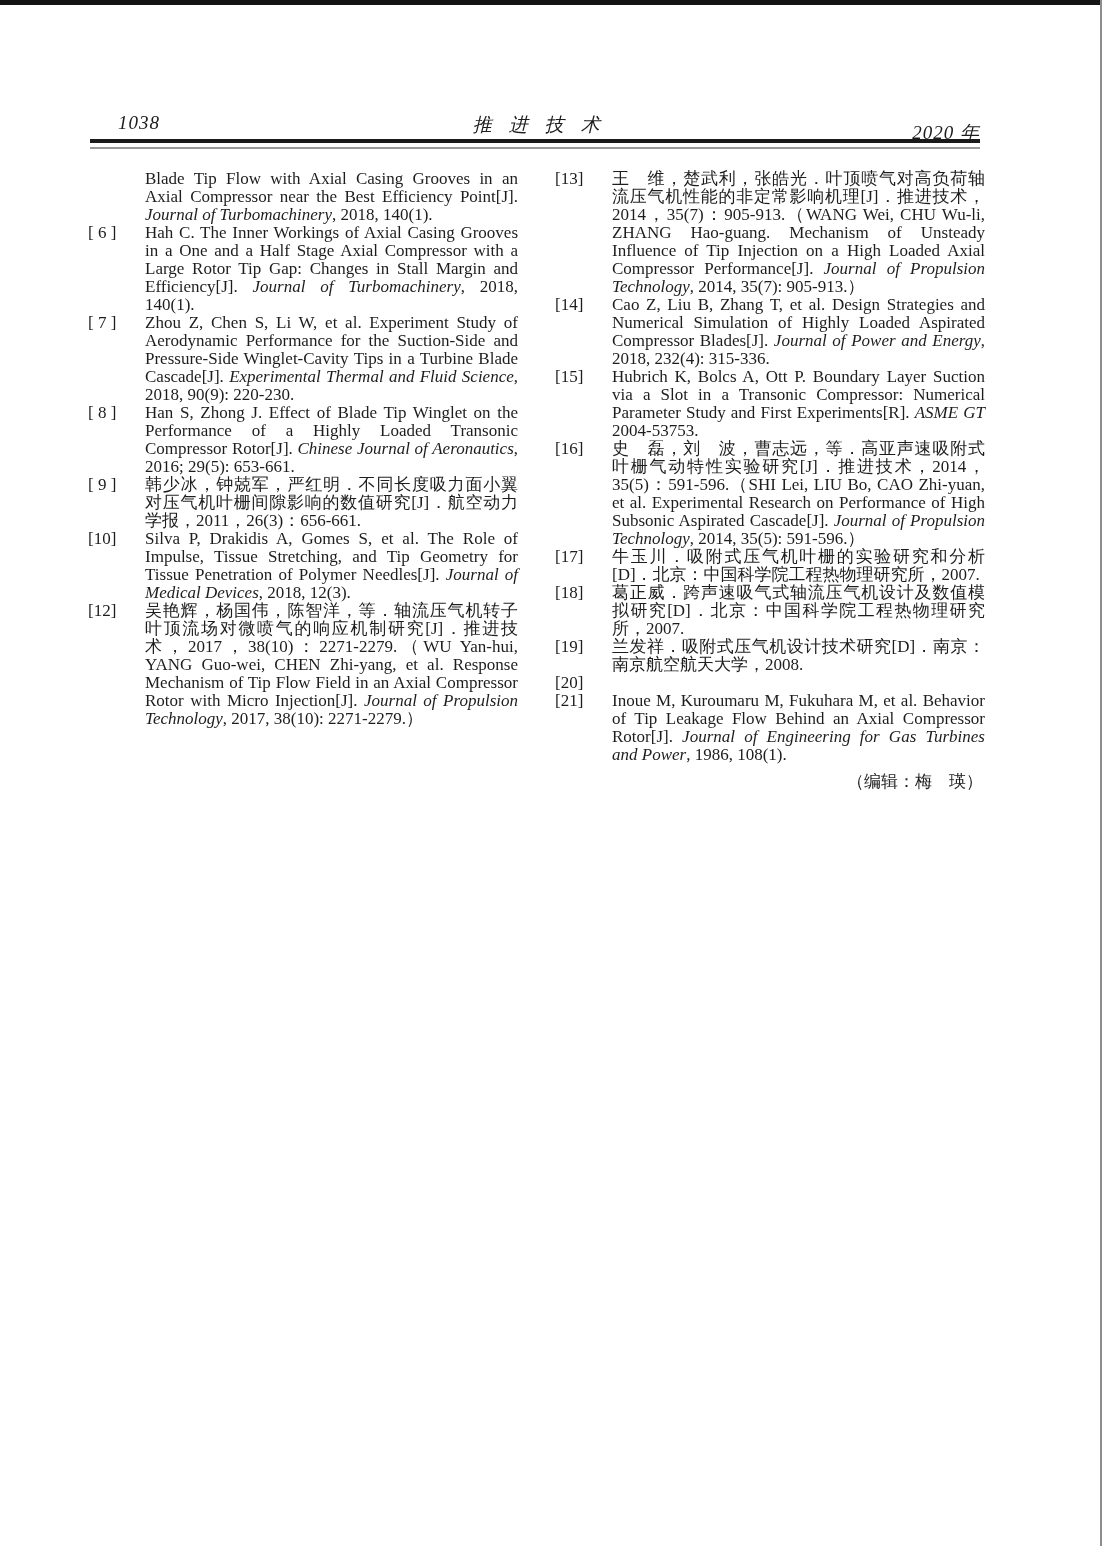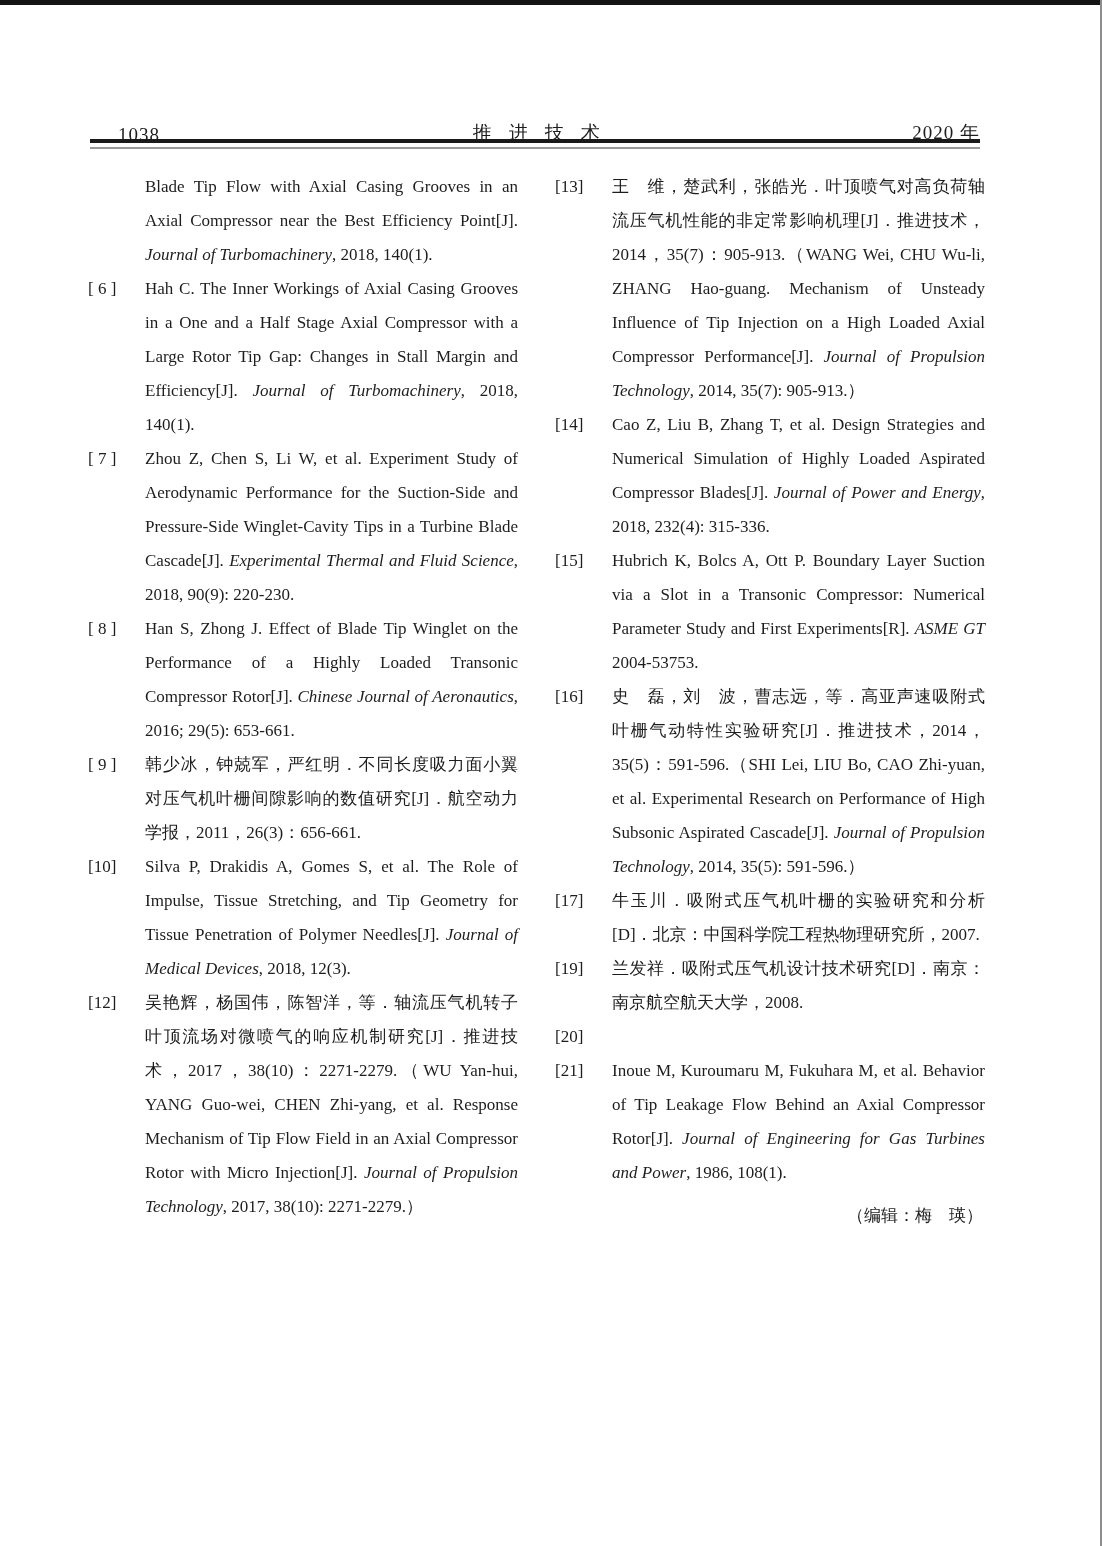--- a/index.html
+++ b/index.html
@@ -5,35 +5,36 @@
   html,body{margin:0;padding:0;}
   body{
     width:1102px;height:1546px;position:relative;background:#ffffff;
     font-family:"Liberation Serif", serif;color:#1d1d1d;
   }
   .top-edge{position:absolute;top:0;left:0;width:1102px;height:5px;background:#141414;}
   .right-edge{position:absolute;top:0;right:0;width:2px;height:1546px;background:#8d8d8d;}
 
   .header{
     position:absolute;top:112px;left:90px;width:890px;
-    display:flex;justify-content:space-between;align-items:flex-end;
+    display:flex;justify-content:space-between;align-items:flex-start;
     font-size:19px;
+    font-style:italic;
   }
   .page-number{margin-left:28px;letter-spacing:1px;}
   .journal-title{letter-spacing:17px;text-indent:17px;}
   .year{letter-spacing:1px;margin-top:8px;}
 
   .rules{position:absolute;top:139px;left:90px;width:890px;}
   .rule-thick{height:4px;background:#1a1a1a;}
   .rule-thin{height:2px;background:#9a9a9a;margin-top:4px;}
 
   .content{
     position:absolute;top:170px;left:88px;width:897px;
     display:flex;gap:37px;
-    font-size:17px;line-height:34px;justify-content:center;
+    font-size:17px;line-height:18px;justify-content:center;
   }
   .col{flex:1;min-width:0;}
   .ref-item{display:flex;}
   .ref-label{width:57px;flex-shrink:0;}
   .ref-body{flex:1;text-align:justify;}
   .it{font-style:italic;}
   .editor-note{margin-top:9px;text-align:right;padding-right:2px;}
 </style>
 </head>
 <body>
@@ -99,20 +100,24 @@
       </div>
       <div class="ref-item">
         <span class="ref-label">[16]</span>
         <span class="ref-body"><span>史　磊，刘　波，曹志远，等．高亚声速吸附式叶栅气动特性实验研究[J]．推进技术，2014，35(5)：591-596.（SHI Lei, LIU Bo, CAO Zhi-yuan, et al. Experimental Research on Performance of High Subsonic Aspirated Cascade[J]. </span><span class="it">Journal of Propulsion Technology</span><span>, 2014, 35(5): 591-596.）</span></span>
       </div>
       <div class="ref-item">
         <span class="ref-label">[17]</span>
         <span class="ref-body"><span>牛玉川．吸附式压气机叶栅的实验研究和分析[D]．北京：中国科学院工程热物理研究所，2007.</span></span>
       </div>
       <div class="ref-item">
+        <span class="ref-label">[18]</span>
+        <span class="ref-body"><span>葛正威．跨声速吸气式轴流压气机设计及数值模拟研究[D]．北京：中国科学院工程热物理研究所，2007.</span></span>
+      </div>
+      <div class="ref-item">
         <span class="ref-label">[19]</span>
         <span class="ref-body"><span>兰发祥．吸附式压气机设计技术研究[D]．南京：南京航空航天大学，2008.</span></span>
       </div>
       <div class="ref-item">
         <span class="ref-label">[20]</span>
       </div>
       <div class="ref-item">
         <span class="ref-label">[21]</span>
         <span class="ref-body"><span>Inoue M, Kuroumaru M, Fukuhara M, et al. Behavior of Tip Leakage Flow Behind an Axial Compressor Rotor[J]. </span><span class="it">Journal of Engineering for Gas Turbines and Power</span><span>, 1986, 108(1).</span></span>
       </div>

